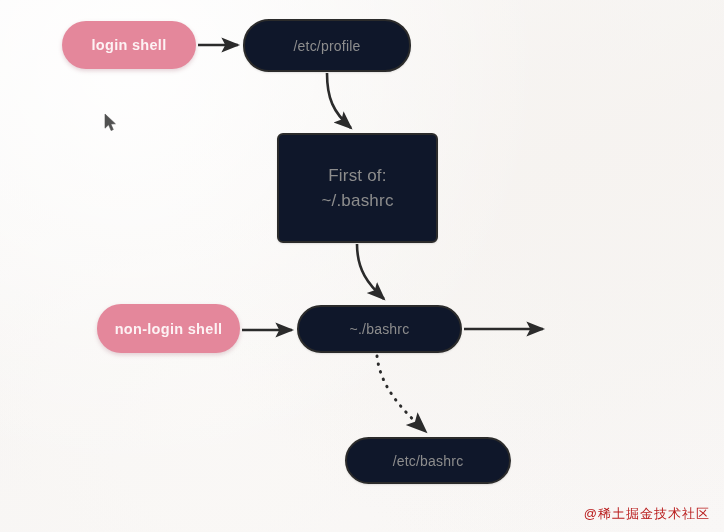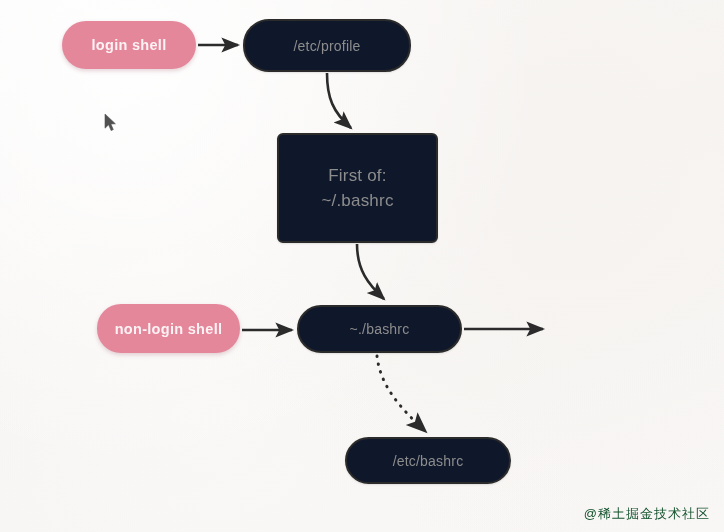--- a/index.html
+++ b/index.html
@@ -87,21 +87,21 @@
   #node-etc-profile      { left: 243px; top: 19px;  width: 168px; height: 53px; }
   #node-first-of         { left: 277px; top: 133px; width: 161px; height: 110px; }
   #node-nonlogin-shell   { left: 97px;  top: 304px; width: 143px; height: 49px; }
   #node-bashrc           { left: 297px; top: 305px; width: 165px; height: 48px; }
   #node-finish           { left: 548px; top: 304px; width: 106px; height: 47px; }
   #node-etc-bashrc       { left: 345px; top: 437px; width: 166px; height: 47px; }
 
   #watermark {
     right: 14px;
     bottom: 9px;
-    color: #14532d;
+    color: #b91c1c;
     font-size: 13px;
     letter-spacing: 1px;
     user-select: none;
   }
 
   #cursor { left: 104px; top: 113px; width: 14px; height: 20px; }
 </style>
 </head>
 <body>
 

